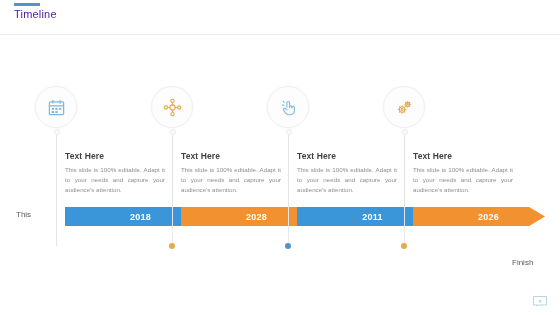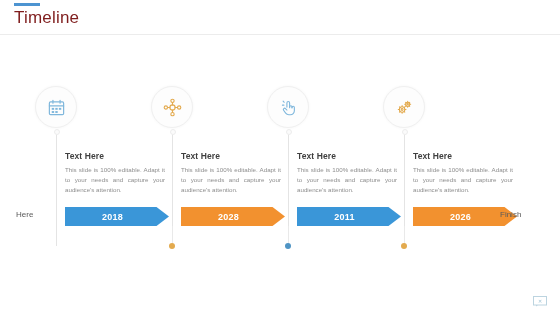--- a/index.html
+++ b/index.html
@@ -21,22 +21,22 @@
     left: 14px;
     top: 3px;
     width: 26px;
     height: 3px;
     background: #4d94d1;
   }
   .page-title {
     position: absolute;
     left: 14px;
     top: 8px;
-    font-size: 17px;
-    color: #7f1d1d;
+    font-size: 11px;
+    color: #4c1d95;
     letter-spacing: 0.2px;
     font-weight: 400;
     white-space: nowrap;
   }
   .title-rule {
     position: absolute;
     left: 0;
     top: 34px;
     width: 560px;
     height: 1px;
@@ -127,20 +127,21 @@
     position: absolute;
     top: 207px;
     left: 9px;
     width: 104px;
     height: 19px;
     display: flex;
     align-items: center;
     justify-content: center;
     -webkit-clip-path: polygon(0 0, 88% 0, 100% 50%, 88% 100%, 0 100%);
     clip-path: polygon(0 0, 88% 0, 100% 50%, 88% 100%, 0 100%);
+    padding-left: 28px;
   }
   .arrow-label {
     font-size: 9px;
     font-weight: bold;
     color: #ffffff;
     letter-spacing: 0.3px;
     margin-right: 9px;
   }
 
   
@@ -164,41 +165,41 @@
 
   
   .end-label {
     position: absolute;
     top: 210px;
     font-size: 8px;
     color: #5a5a5a;
     white-space: nowrap;
   }
   .end-start { left: 16px; }
-  .end-finish { left: 500px; }
+  .end-finish { left: 512px; margin-top: 48px; }
 
   
   .corner-mark {
     position: absolute;
     right: 13px;
     bottom: 11px;
     width: 14px;
     height: 11px;
   }
 </style>
 </head>
 <body>
 
 <div class="title-accent"></div>
 <div class="page-title">Timeline</div>
 <div class="title-rule"></div>
 
 <div class="stage">
 
-  <div class="end-label end-start">Here</div>
+  <div class="end-label end-start">This</div>
 
   <div class="milestone" style="left:56px;">
     <div class="spine"></div>
     <div class="icon-bubble">
       <svg width="19" height="19" viewBox="0 0 24 24" fill="none" stroke="#7fb7dc" stroke-width="1.5" stroke-linecap="round" stroke-linejoin="round">
         <rect x="3" y="5" width="18" height="16" rx="1.5"></rect>
         <line x1="3" y1="10" x2="21" y2="10"></line>
         <line x1="7.5" y1="3" x2="7.5" y2="6.5"></line>
         <line x1="16.5" y1="3" x2="16.5" y2="6.5"></line>
         <rect x="6" y="12.5" width="3" height="2.4" fill="#7fb7dc" stroke="none"></rect>

